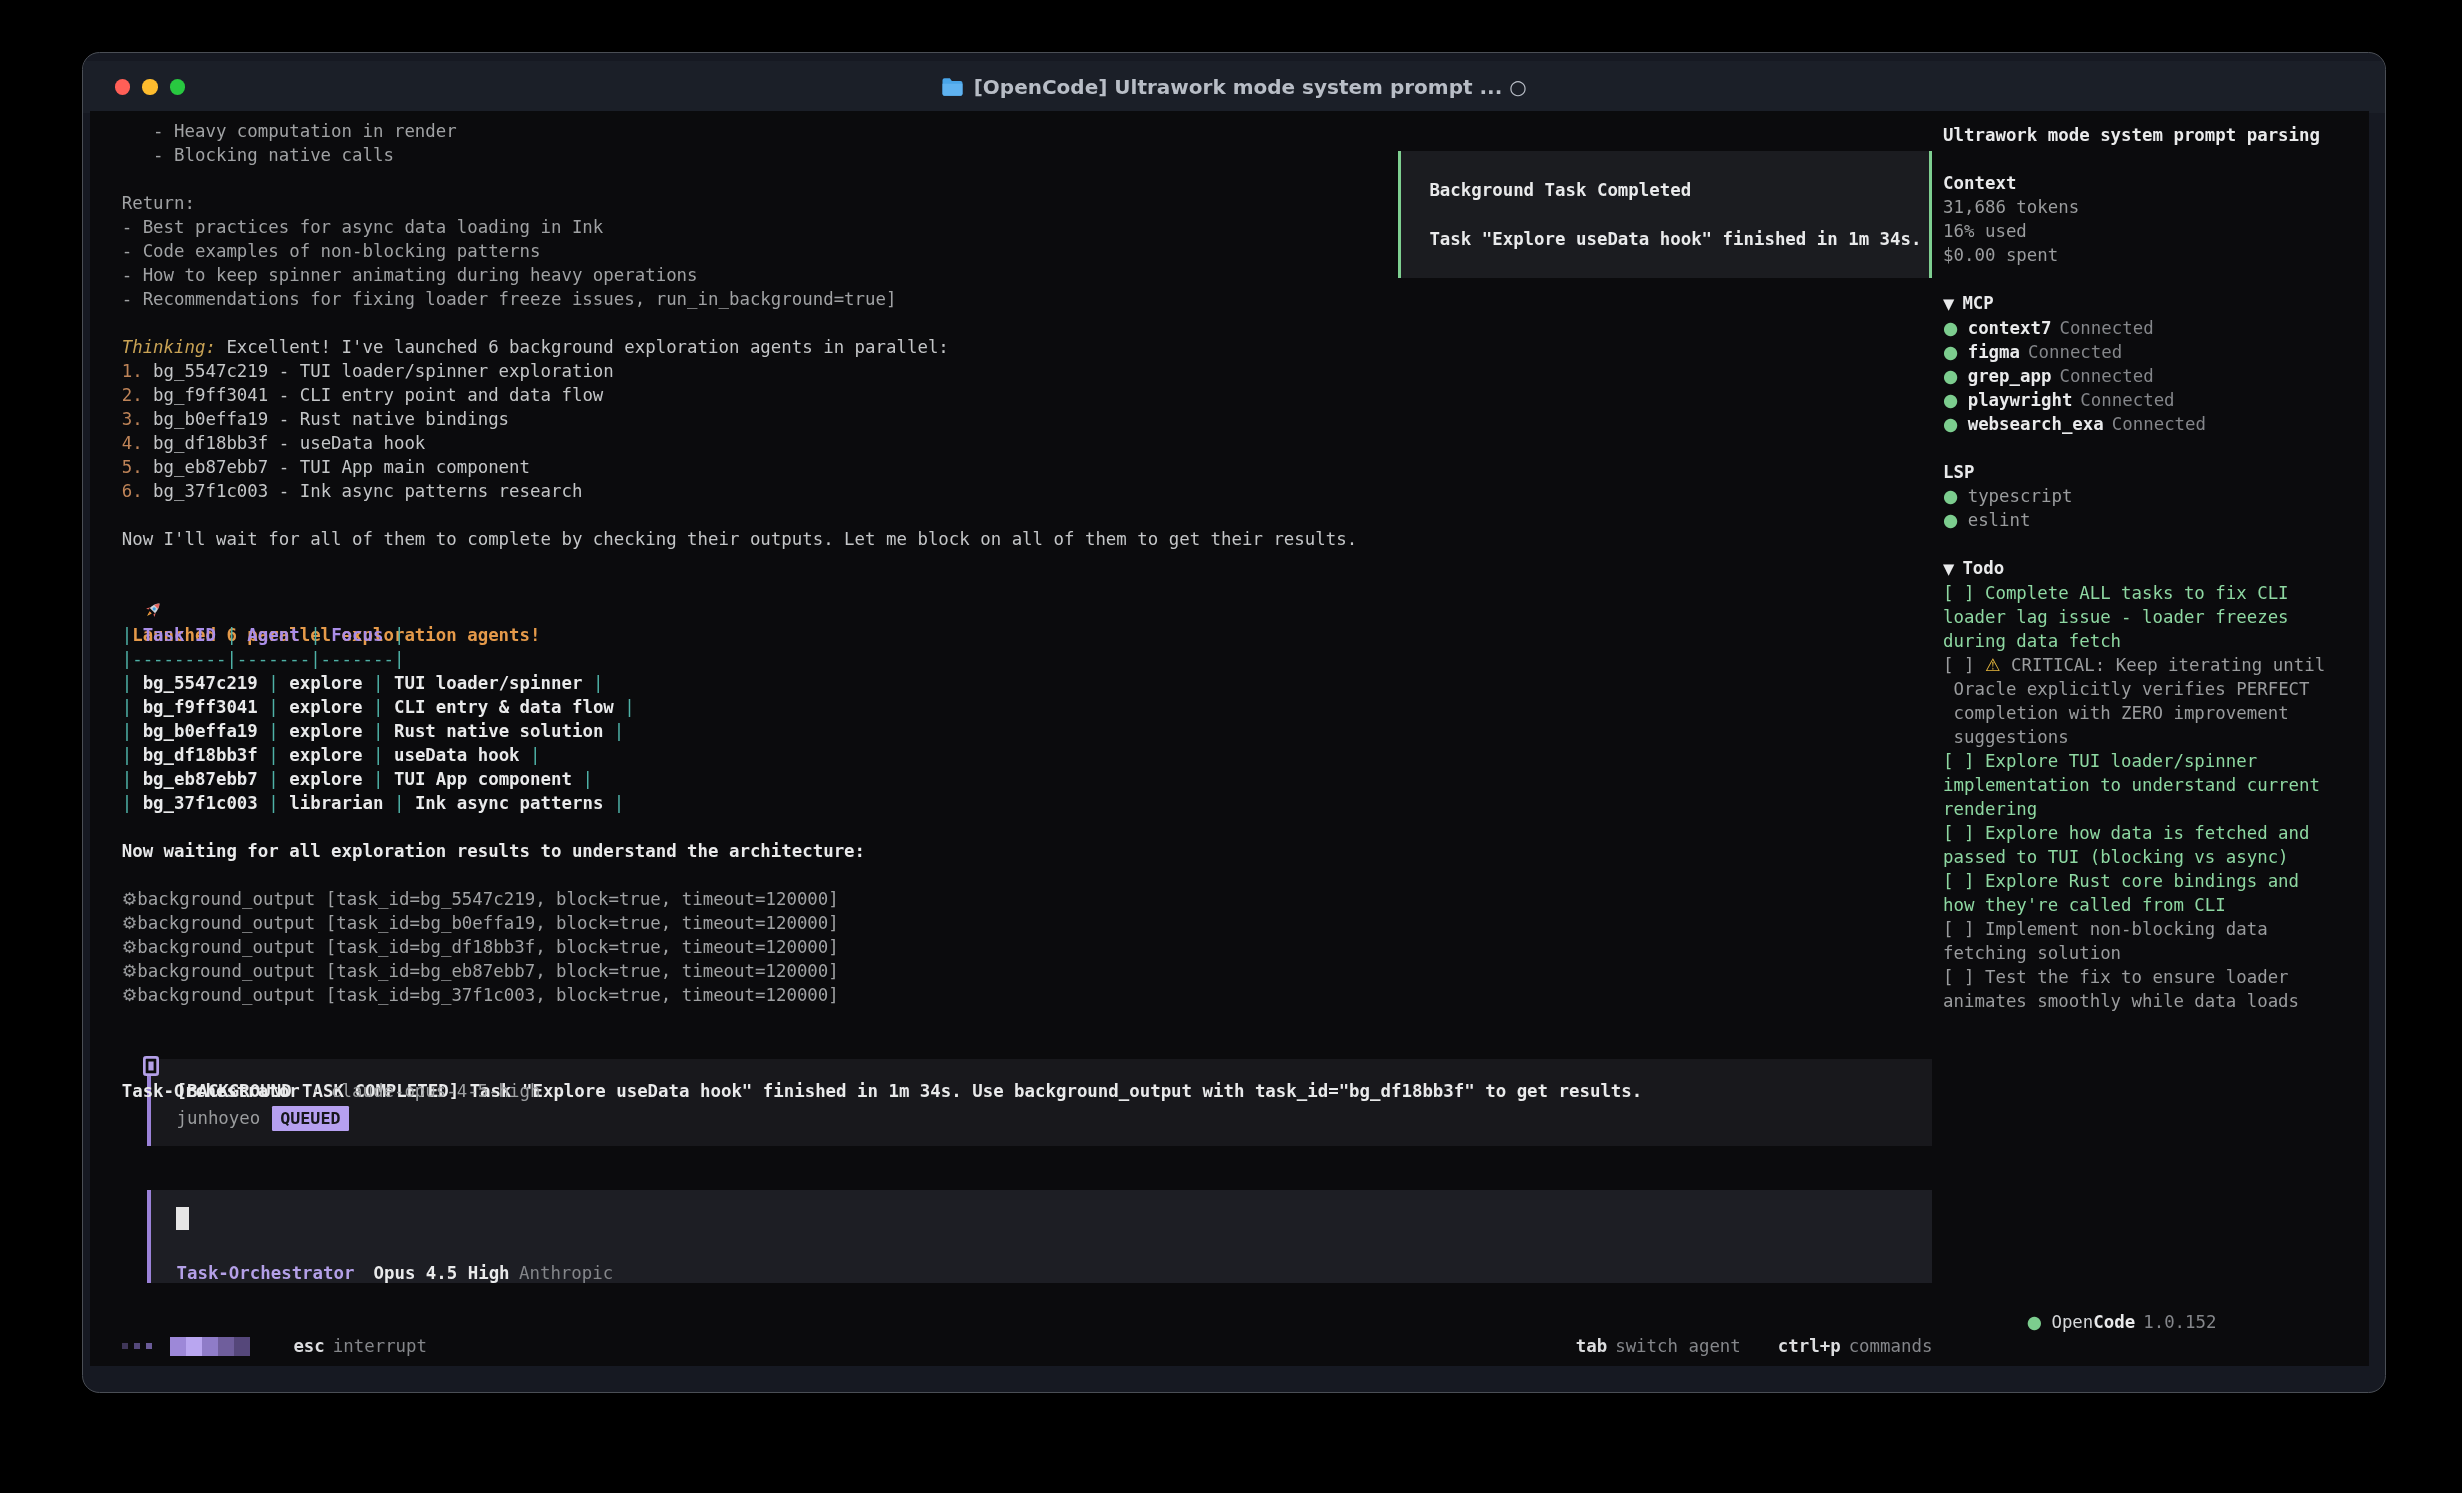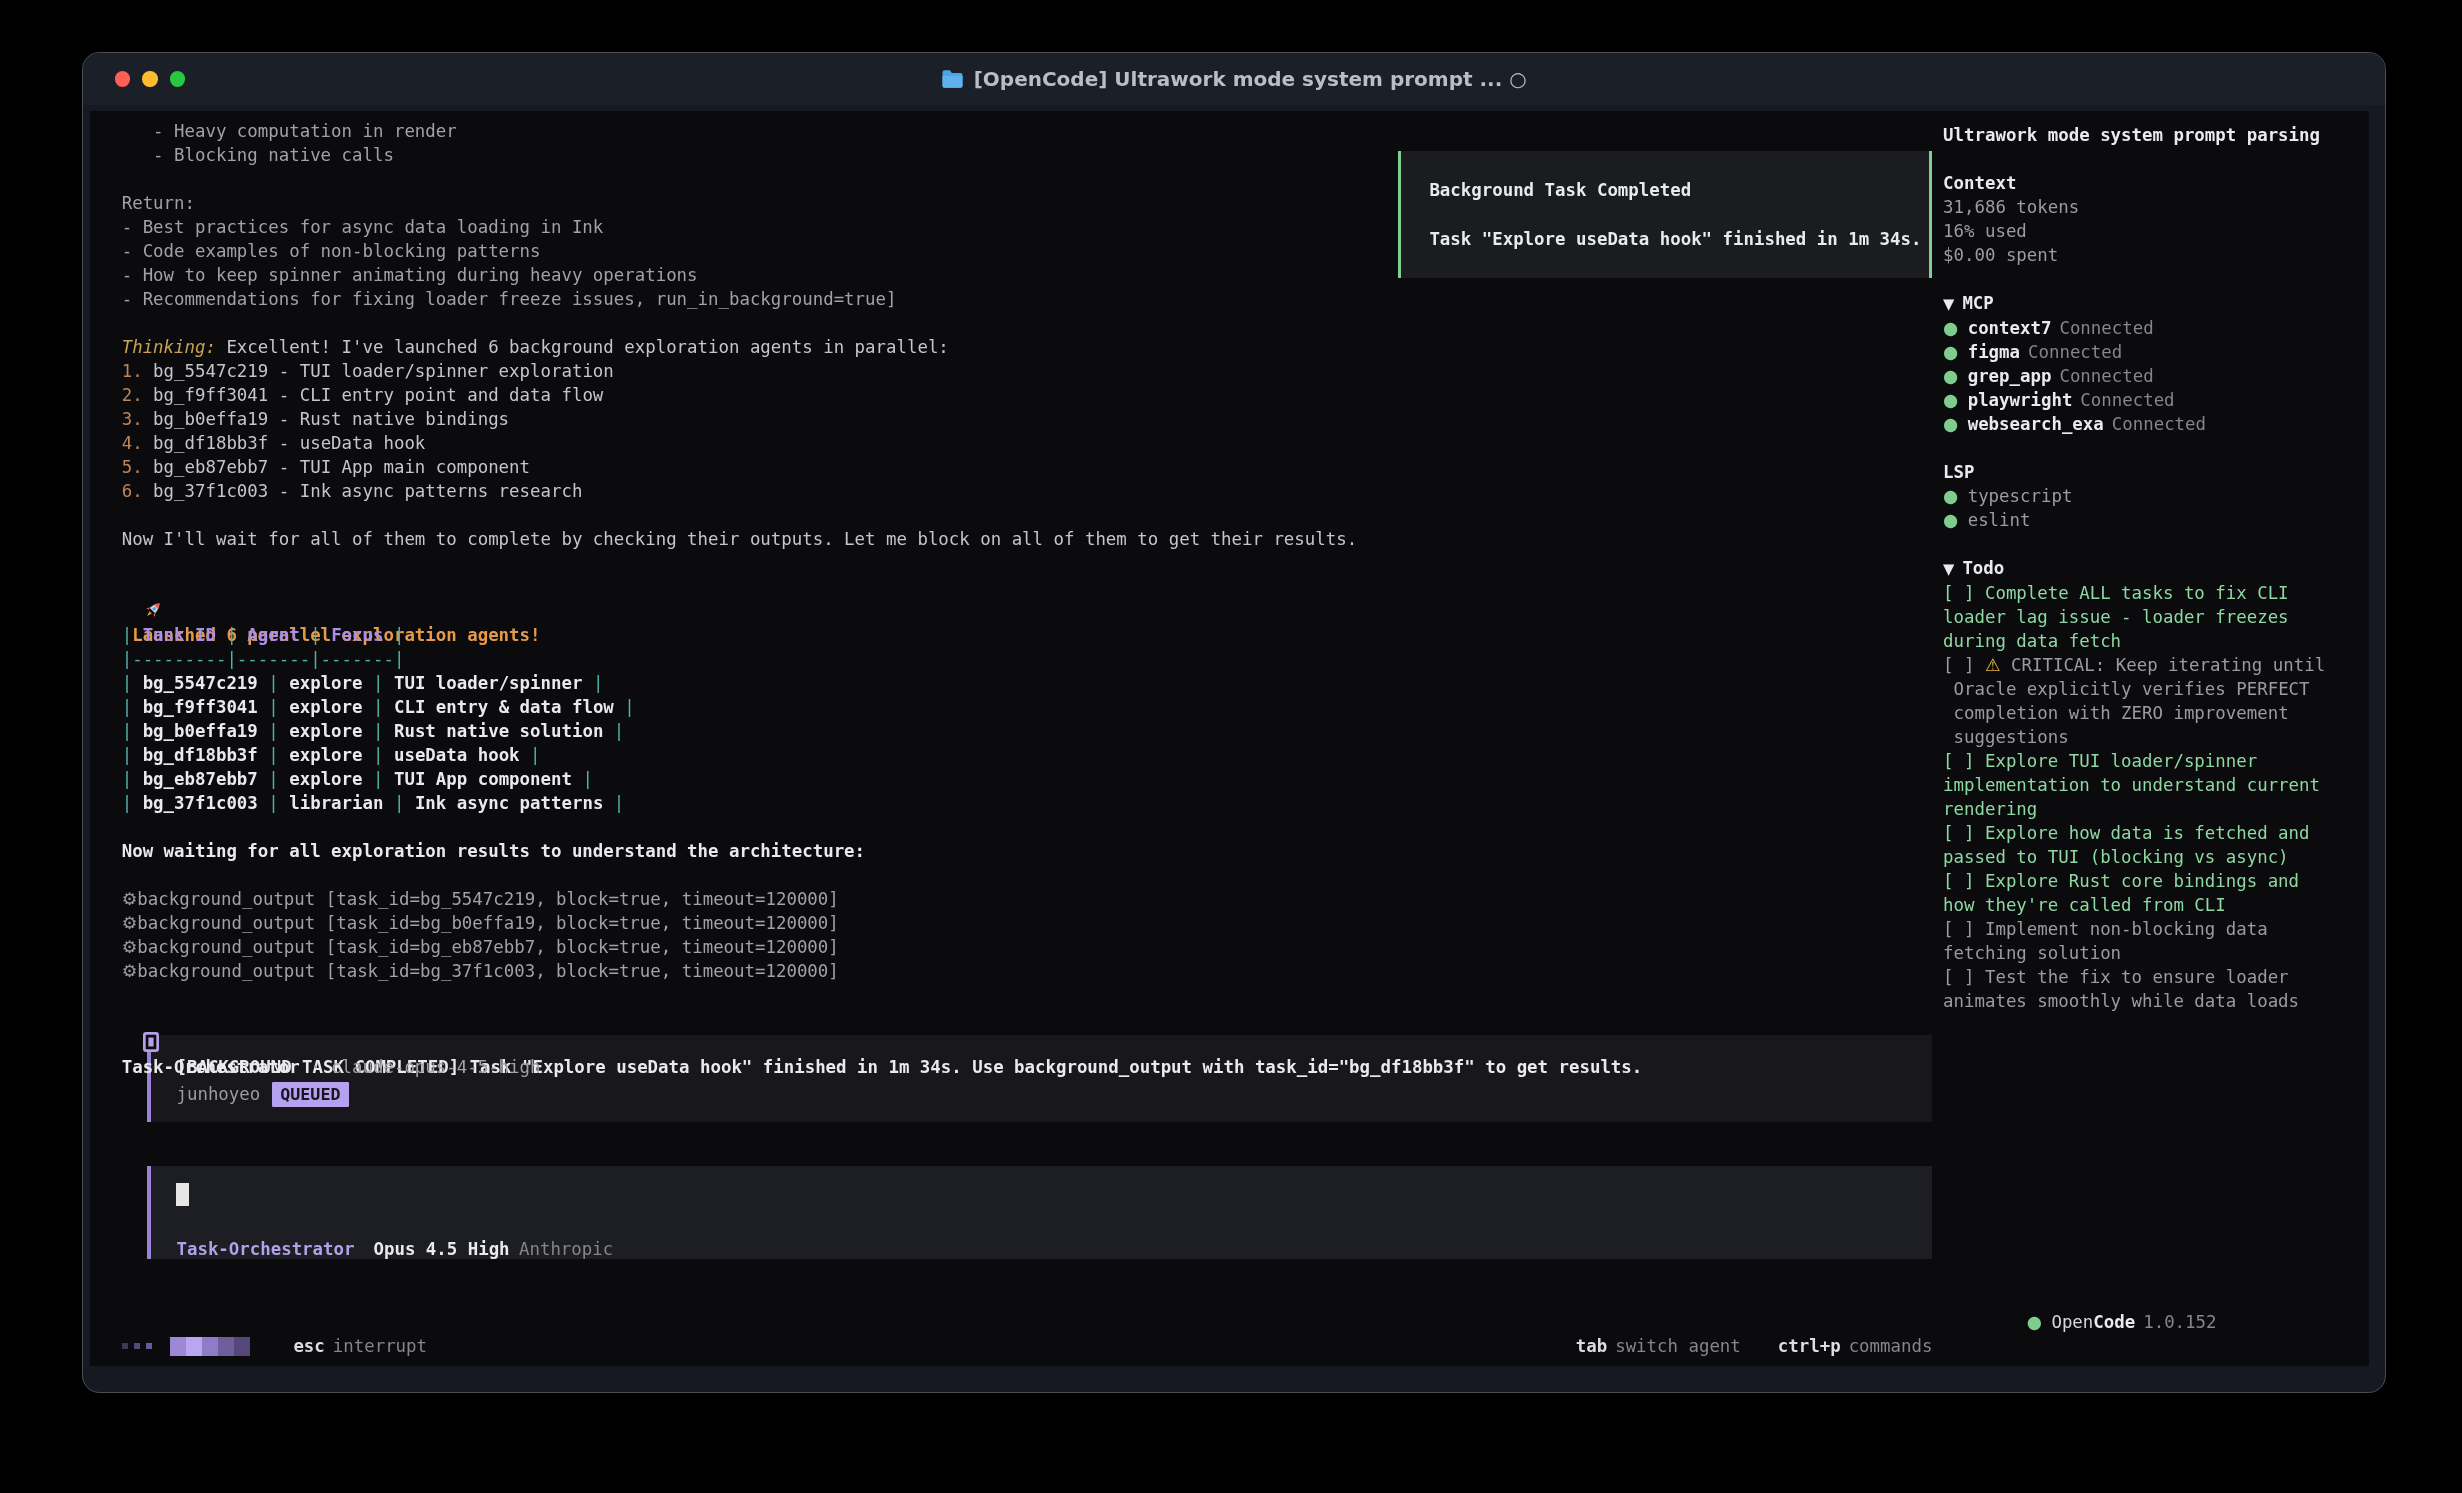--- a/index.html
+++ b/index.html
@@ -6,21 +6,21 @@
   html,body { width:2462px; height:1493px; background:#000; overflow:hidden; }
   body { font-family:"DejaVu Sans Mono", monospace; }
 
   .window {
     position:absolute; left:82px; top:52px; width:2304px; height:1341px;
     background:#161922; border:0.7px solid #4a4e55; border-radius:17.4px;
     overflow:hidden;
   }
   .titlebar {
     position:relative; height:52px; background:#1b1f28;
-    display:flex; align-items:center; justify-content:center;
+    display:flex; align-items:center; justify-content:center;margin-top:8px;
   }
   .traffic { position:absolute; left:32px; top:0; height:100%; display:flex; align-items:center; gap:12px; }
   .tl { width:15.4px; height:15.4px; border-radius:50%; display:inline-block; }
   .tl.red { background:#ff5f57; }
   .tl.yellow { background:#febc2e; }
   .tl.green { background:#28c840; }
   .title { display:flex; align-items:center; gap:9.4px; font-family:"DejaVu Sans", sans-serif; font-weight:bold; font-size:20px; color:#b8bdc6; }
   .folder-svg { width:23px; height:20px; }
 
   .content {
@@ -168,20 +168,21 @@
           <div class="tline"><span class="seg-stl">| </span><span class="seg-sw">bg_f9ff3041</span><span class="seg-stl"> | </span><span class="seg-sw">explore</span><span class="seg-stl"> | </span><span class="seg-sw">CLI entry &amp; data flow</span><span class="seg-stl"> |</span></div>
           <div class="tline"><span class="seg-stl">| </span><span class="seg-sw">bg_b0effa19</span><span class="seg-stl"> | </span><span class="seg-sw">explore</span><span class="seg-stl"> | </span><span class="seg-sw">Rust native solution</span><span class="seg-stl"> |</span></div>
           <div class="tline"><span class="seg-stl">| </span><span class="seg-sw">bg_df18bb3f</span><span class="seg-stl"> | </span><span class="seg-sw">explore</span><span class="seg-stl"> | </span><span class="seg-sw">useData hook</span><span class="seg-stl"> |</span></div>
           <div class="tline"><span class="seg-stl">| </span><span class="seg-sw">bg_eb87ebb7</span><span class="seg-stl"> | </span><span class="seg-sw">explore</span><span class="seg-stl"> | </span><span class="seg-sw">TUI App component</span><span class="seg-stl"> |</span></div>
           <div class="tline"><span class="seg-stl">| </span><span class="seg-sw">bg_37f1c003</span><span class="seg-stl"> | </span><span class="seg-sw">librarian</span><span class="seg-stl"> | </span><span class="seg-sw">Ink async patterns</span><span class="seg-stl"> |</span></div>
           <div class="tline">&nbsp;</div>
           <div class="tline"><span class="seg-sw">Now waiting for all exploration results to understand the architecture:</span></div>
           <div class="tline">&nbsp;</div>
           <div class="tline"><span class="seg-sgear">⚙</span><span class="seg-sg">background_output [task_id=bg_5547c219, block=true, timeout=120000]</span></div>
           <div class="tline"><span class="seg-sgear">⚙</span><span class="seg-sg">background_output [task_id=bg_b0effa19, block=true, timeout=120000]</span></div>
+          <div class="tline"><span class="seg-sgear">⚙</span><span class="seg-sg">background_output [task_id=bg_df18bb3f, block=true, timeout=120000]</span></div>
           <div class="tline"><span class="seg-sgear">⚙</span><span class="seg-sg">background_output [task_id=bg_eb87ebb7, block=true, timeout=120000]</span></div>
           <div class="tline"><span class="seg-sgear">⚙</span><span class="seg-sg">background_output [task_id=bg_37f1c003, block=true, timeout=120000]</span></div>
           <div class="tline">&nbsp;</div>
           <div class="tline">
   <span class="agent-badge"></span>
 <span class="seg-sw">Task-Orchestrator</span><span class="seg-sg"> · claude-opus-4-5-high</span></div>
         </div>
 
       <div class="notification">
         <div class="notif-title">Background Task Completed</div>

